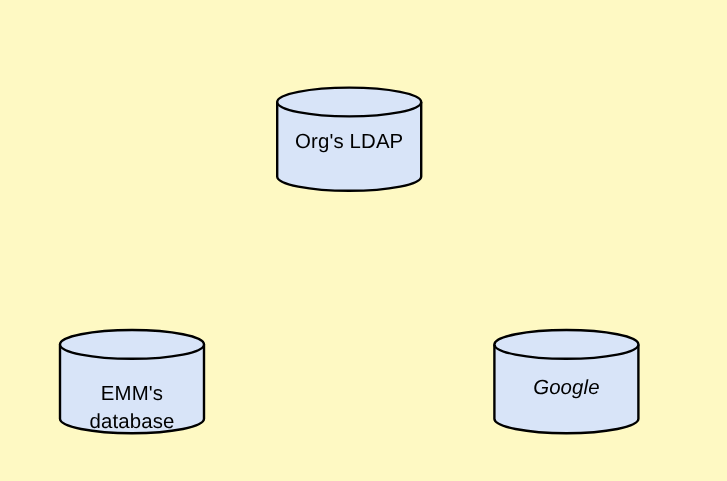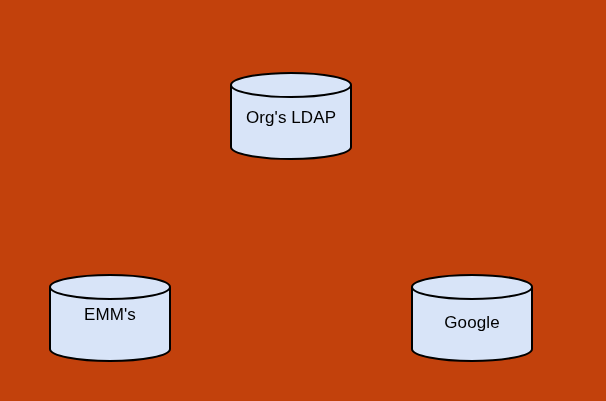--- a/index.html
+++ b/index.html
@@ -37,51 +37,52 @@
     line-height: 24px;
     letter-spacing: 0.1px;
     white-space: nowrap;
     pointer-events: none;
   }
   
   #node-org    { left: 230px; top: 72px;  }
   #node-emm    { left: 49px;  top: 274px; }
   #node-google { left: 411px; top: 274px; }
   #node-org .label    { top: 34px; }
-  #node-emm .label    { top: 29px; }
+  #node-emm .label    { top: 42px; }
   #node-google .label { top: 37px; }
 </style>
 </head>
 <body style="background: rgb(0, 0, 0);">
 
-<div id="canvas" style="background: #c2410c;">
+<div id="canvas" style="background: #fef9c3;">
 
   <div class="node" id="node-org">
     <svg width="122" height="88" viewBox="0 0 122 88" aria-hidden="true">
       <path class="cyl-body" d="M 1 13 L 1 75 A 60 12 0 0 0 121 75 L 121 13" fill="#d8e4f8" stroke="#000000" stroke-width="2"></path>
       <ellipse class="cyl-top" cx="61" cy="13" rx="60" ry="12" fill="#d8e4f8" stroke="#000000" stroke-width="2"></ellipse>
     </svg>
     <div class="label" style="color: rgb(0, 0, 0);">
       <div>Org's LDAP</div>
     </div>
   </div>
 
   <div class="node" id="node-emm">
     <svg width="122" height="88" viewBox="0 0 122 88" aria-hidden="true">
       <path class="cyl-body" d="M 1 13 L 1 75 A 60 12 0 0 0 121 75 L 121 13" fill="#d8e4f8" stroke="#000000" stroke-width="2"></path>
       <ellipse class="cyl-top" cx="61" cy="13" rx="60" ry="12" fill="#d8e4f8" stroke="#000000" stroke-width="2"></ellipse>
     </svg>
     <div class="label" style="color: rgb(0, 0, 0);">
       <div>EMM's</div>
+      <div>database</div>
     </div>
   </div>
 
   <div class="node" id="node-google">
     <svg width="122" height="88" viewBox="0 0 122 88" aria-hidden="true">
       <path class="cyl-body" d="M 1 13 L 1 75 A 60 12 0 0 0 121 75 L 121 13" fill="#d8e4f8" stroke="#000000" stroke-width="2"></path>
       <ellipse class="cyl-top" cx="61" cy="13" rx="60" ry="12" fill="#d8e4f8" stroke="#000000" stroke-width="2"></ellipse>
     </svg>
-    <div class="label" style="color: rgb(0, 0, 0);">
+    <div class="label" style="color: rgb(0, 0, 0); font-style: italic;">
       <div>Google</div>
     </div>
   </div>
 
 </div>
 
 </body></html>

